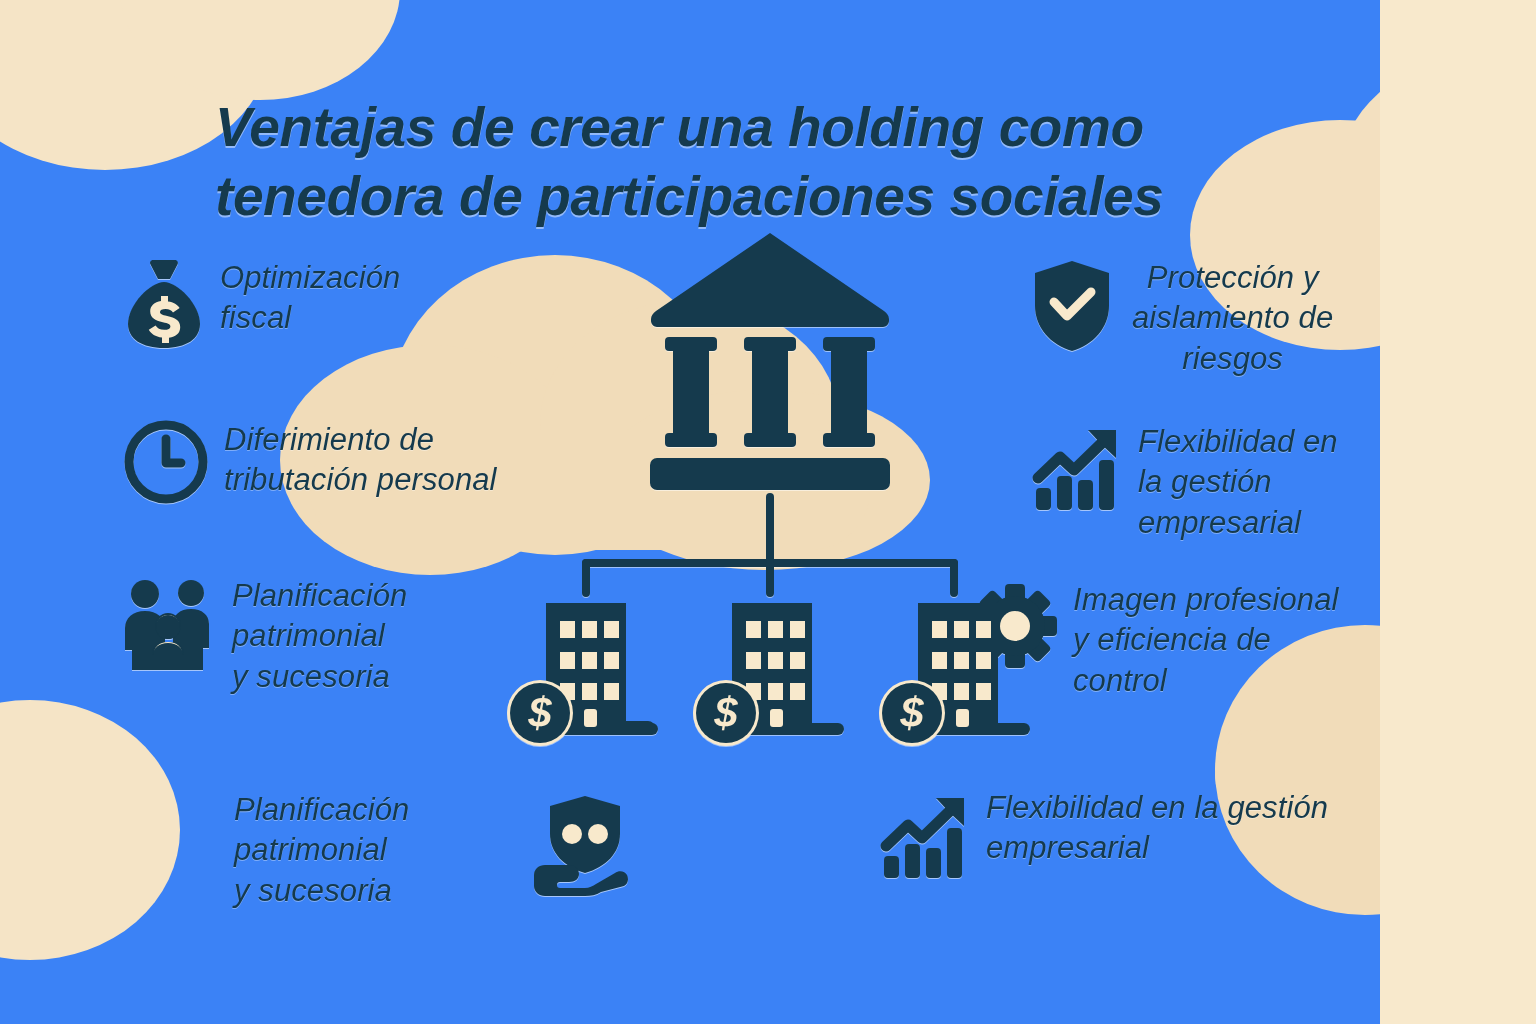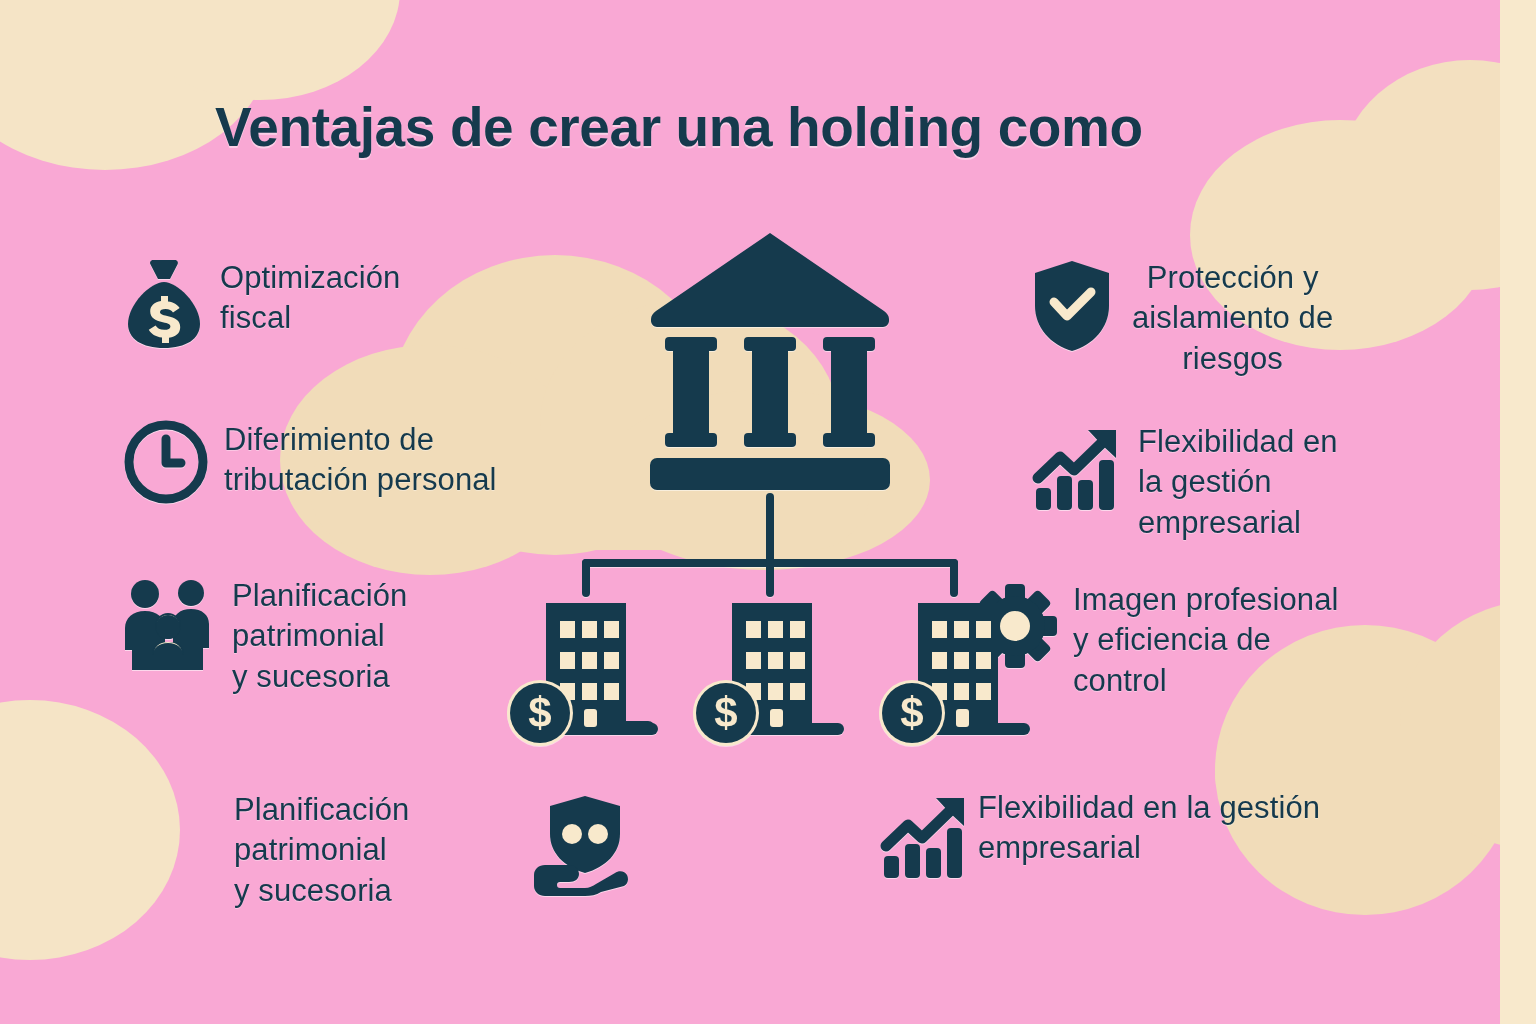--- a/index.html
+++ b/index.html
@@ -5,23 +5,24 @@
 <style>
   html,body{margin:0;padding:0;}
   body{
     width:1536px;height:1024px;
     background:#f8e9cc;
     font-family:"Liberation Sans", sans-serif;
     overflow:hidden;
   }
   #stage{
     position:relative;
-    width:1500px;height:1024px;
-    background:#f9a8d4;
+    width:1380px;height:1024px;
+    background:#3b82f6;
     overflow:hidden;
+    font-style:italic;
   }
 
   
   .bg-layer{position:absolute;inset:0;pointer-events:none;}
   .blob{position:absolute;background:#f1dcb9;border-radius:50%;}
   .blob.soft{background:#f3e0c0;}
   .blob.softer{background:#f5e4c6;}
 
   
   .title{
@@ -62,21 +63,21 @@
   
   #f-opt      {left:124px; top:258px;}
   #f-dif      {left:124px; top:420px;}
   #f-plan     {left:118px; top:576px;}
   
   #f-prot     {left:1028px;top:258px;text-align:center;}
   #f-flex     {left:1030px;top:422px;}
   #f-imag     {left:973px;top:580px;}
   
   #f-plan2    {left:234px; top:790px;}
-  #f-flex2    {left:878px; top:788px;gap:8px;}
+  #f-flex2    {left:878px; top:788px;}
 
   #f-plan2 .txt{order:0;}
   #f-plan2{flex-direction:row;}
 
   
   #diagram{position:absolute;left:490px;top:225px;width:560px;height:545px;}
   #diagram svg{display:block;filter:drop-shadow(0 1px 0 rgba(255,255,255,.5));}
 </style>
 </head>
 <body>
@@ -98,20 +99,21 @@
 
     <div class="blob" style="left:1215px;top:625px;width:300px;height:290px;"></div>
     <div class="blob" style="left:1400px;top:600px;width:280px;height:250px;"></div>
     <div class="blob" style="left:1215px;top:730px;width:420px;height:90px;border-radius:45px;"></div>
 
     <div class="blob softer" style="left:-120px;top:700px;width:300px;height:260px;"></div>
   </div>
 
   <h1 class="title">
     <span class="ln">Ventajas de crear una holding como</span>
+    <span class="ln">tenedora de participaciones sociales</span>
   </h1>
 
   <div class="feature" id="f-opt">
     <span class="ico">
       <svg width="80" height="92" viewBox="0 0 80 92">
         <path fill="#153a4d" d="M29 2h22c2.2 0 3.6 2.3 2.6 4.2L46 21H34L26.4 6.2C25.4 4.3 26.8 2 29 2z"></path>
         <path fill="#153a4d" d="M40 24c13 0 36 22 36 42 0 15-14 24-36 24S4 81 4 66C4 46 27 24 40 24z"></path>
         <path fill="#f8e9cc" d="M37 38h7v5.5c5.6.5 9.6 3.2 11.6 6.6l-6.6 4.4c-1.4-2.2-3.9-3.6-7.4-3.6-3.5 0-5.6 1.2-5.6 3.1 0 2 1.8 2.8 7.2 4 8 1.7 13 4.3 13 11.2 0 5.8-4.2 9.6-11.2 10.5V85h-7v-5.4c-6.5-.7-11-3.7-13.2-7.8l6.8-4.3c1.6 2.7 4.4 4.3 8.6 4.3 4 0 6.2-1.3 6.2-3.4 0-2.2-2-3-7.6-4.2-7.6-1.6-12.6-4.2-12.6-10.9 0-5.5 4.1-9.3 10.8-10.3V38z"></path>
       </svg>
     </span>

